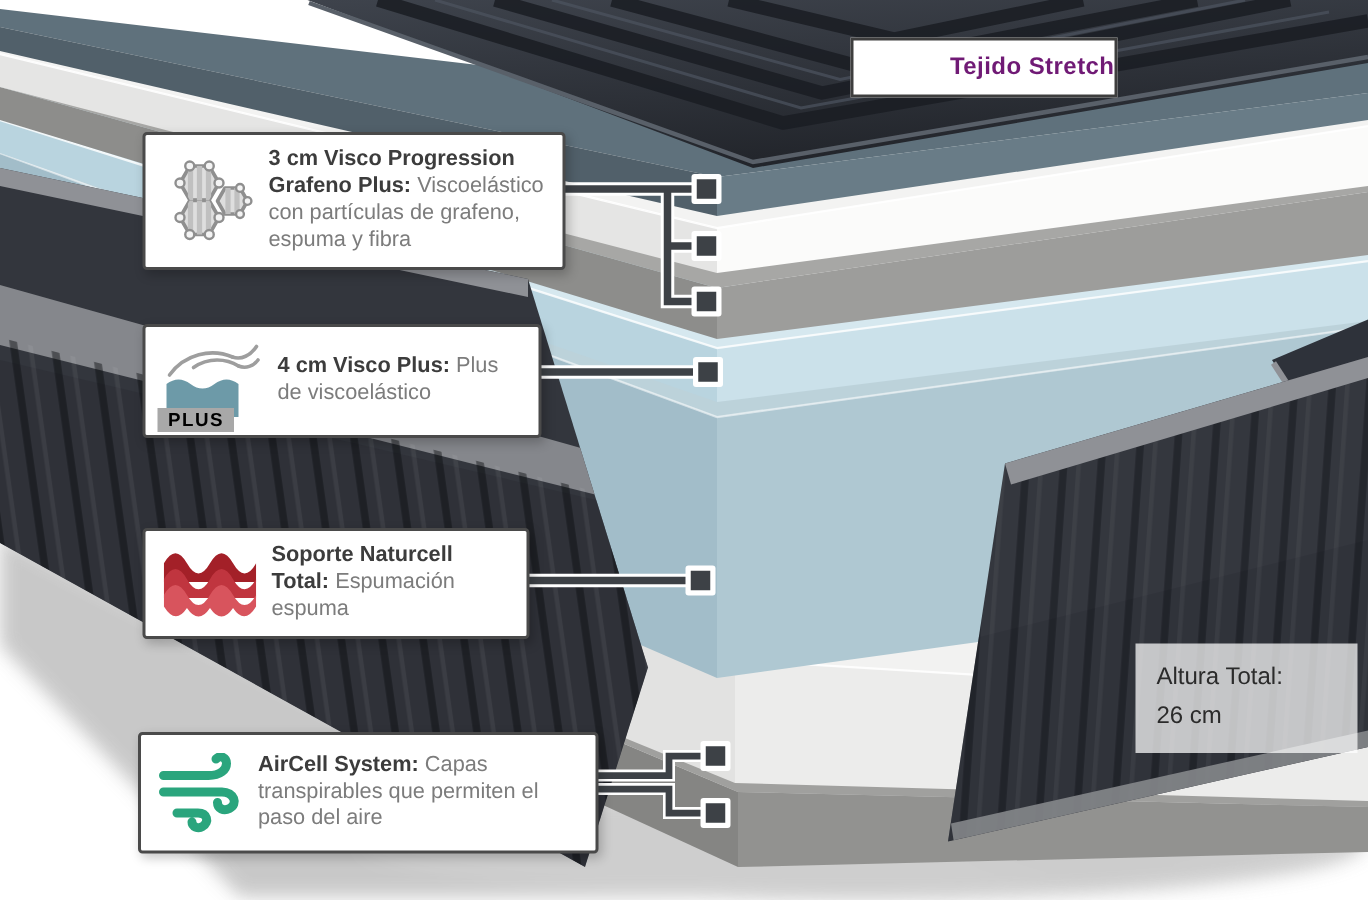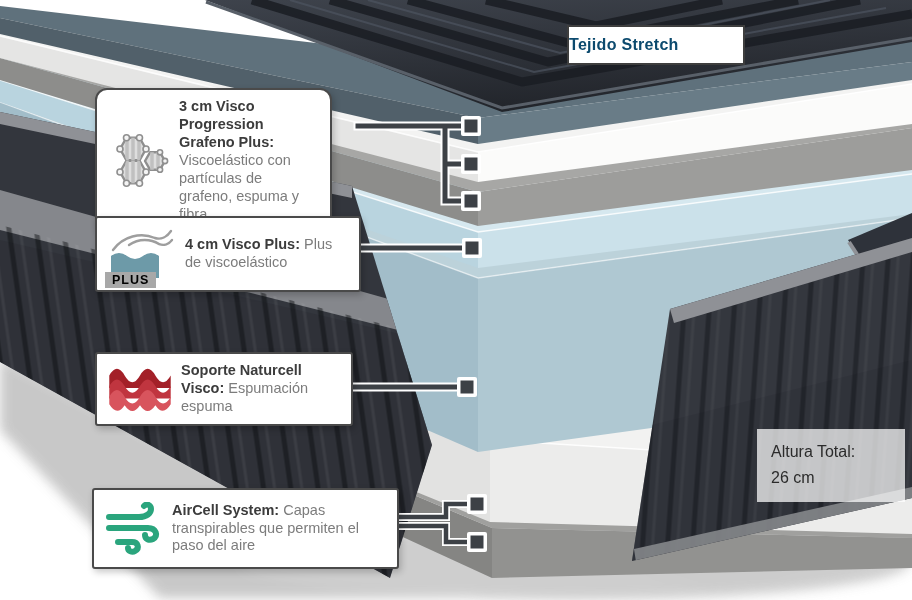--- a/index.html
+++ b/index.html
@@ -11,26 +11,26 @@
   .callout{position:absolute;z-index:3;display:flex;align-items:center;gap:10px;
     background:#ffffff;border:2px solid #4a4a4a;border-radius:3px;
     padding:8px 12px;box-sizing:border-box;box-shadow:2px 3px 7px rgba(0,0,0,.22);}
   .callout .icon-wrap{flex:0 0 auto;display:flex;align-items:center;justify-content:center;position:relative;}
   .callout p{margin:0;font-size:14.5px;line-height:1.24;color:#7c7c7c;}
   .callout p strong{color:#3c3c3c;font-weight:700;}
   .plus-badge{position:absolute;left:-4px;bottom:-6px;background:#a8a8a8;color:#000000;
     font-weight:700;font-size:12.5px;letter-spacing:1px;padding:1px 7px;}
 
   .tejido-box{position:absolute;z-index:3;left:567px;top:25px;width:174px;height:36px;
-    background:#ffffff;border:2px solid #3e3e3e;display:flex;align-items:center;justify-content:flex-start;
-    font-size:16px;font-weight:600;color:#0c4a6e;letter-spacing:.3px;}
+    background:#ffffff;border:2px solid #3e3e3e;display:flex;align-items:center;justify-content:flex-end;
+    font-size:16px;font-weight:600;color:#701a75;letter-spacing:.3px;}
   .altura-box{position:absolute;z-index:3;left:757px;top:429px;width:148px;box-sizing:border-box;
     background:rgba(255,255,255,.72);padding:10px 14px;font-size:16px;color:#2b2b2b;line-height:1.65;}
 
-  .c1{left:95px;top:88px;width:237px;min-height:89px;border-radius:12px;}
+  .c1{left:95px;top:88px;width:282px;min-height:89px;}
   .c2{left:95px;top:216px;width:266px;min-height:71px;}
   .c3{left:95px;top:352px;width:258px;min-height:70px;}
   .c4{left:92px;top:488px;width:307px;min-height:81px;}
 </style>
 </head>
 <body>
 
 <div class="stage">
 
   <svg class="scene" width="912" height="600" viewBox="0 0 912 600">
@@ -258,21 +258,21 @@
   </div>
 
   <div class="callout c3">
     <div class="icon-wrap" style="width:62px;height:48px;">
       <svg width="62" height="48" viewBox="0 0 64 50">
         <path d="M0,11 q8,-14 16,0 t16,0 t16,0 t16,0 L64,24 L0,24 Z" fill="#a32028"></path>
         <path d="M0,22 q8,-14 16,0 t16,0 t16,0 t16,0 L64,35 L0,35 Z" fill="#c0353f"></path>
         <path d="M0,33 q8,-14 16,0 t16,0 t16,0 t16,0 L64,41 q-8,13 -16,1 q-8,12 -16,0 q-8,12 -16,0 q-8,12 -16,-1 Z" fill="#d8545d"></path>
       </svg>
     </div>
-    <p><strong>Soporte Naturcell Visco:</strong> <span>Espumación espuma</span></p>
+    <p><strong>Soporte Naturcell Total:</strong> <span>Espumación espuma</span></p>
   </div>
 
   <div class="callout c4">
     <div class="icon-wrap" style="width:56px;height:54px;">
       <svg width="56" height="54" viewBox="0 0 56 54">
         <g fill="none" stroke="#2aa57d" stroke-width="6" stroke-linecap="round">
           <path d="M3,15 H33 c8,0 12,-4 12,-8 c0,-4 -4,-6 -7,-3"></path>
           <path d="M3,26 H42 c8,0 11,8 5,11 c-4,2 -8,0 -8,-4"></path>
           <path d="M12,40 h14 c6,0 8,6 3,9 c-3,2 -7,0 -7,-3"></path>
         </g>

